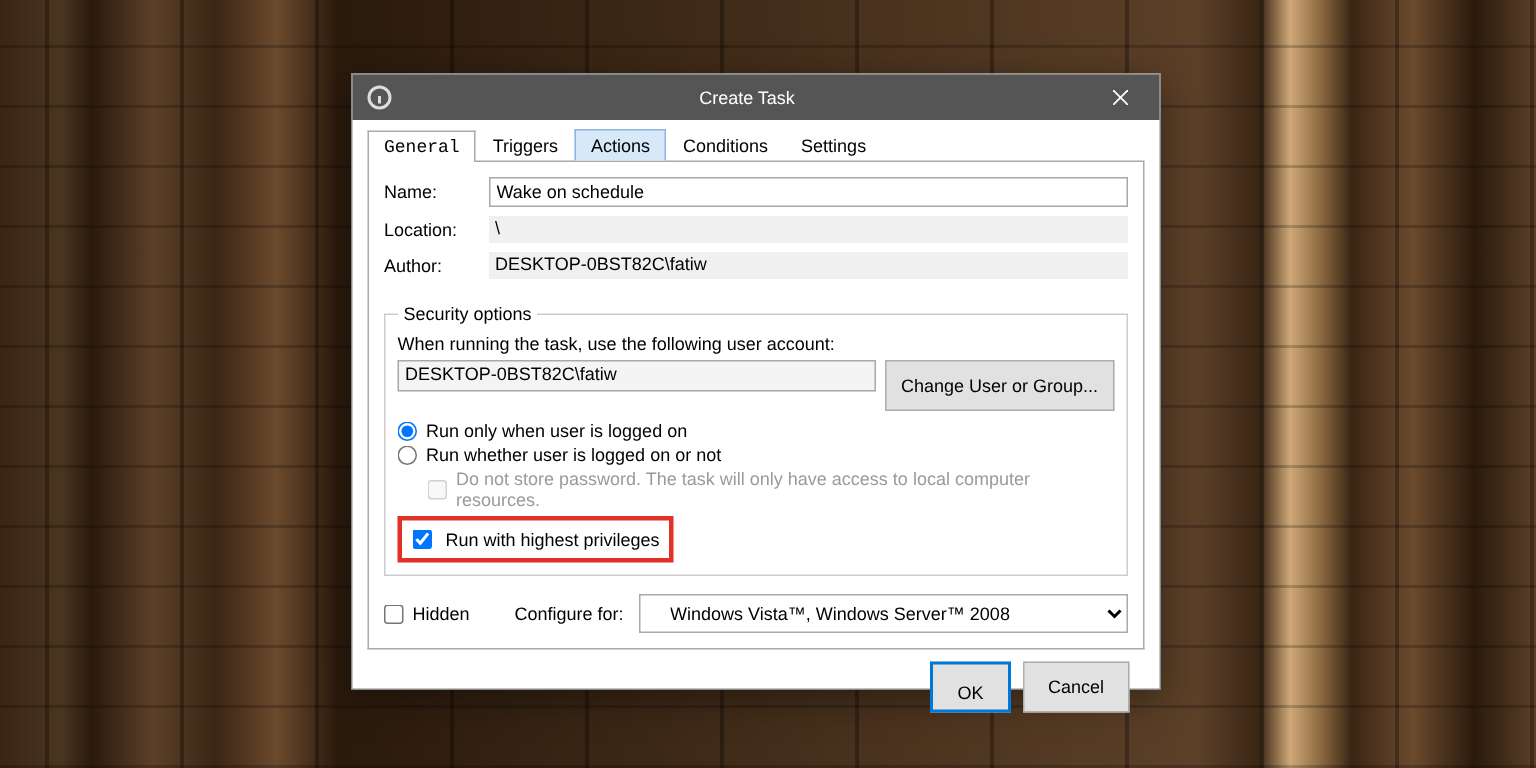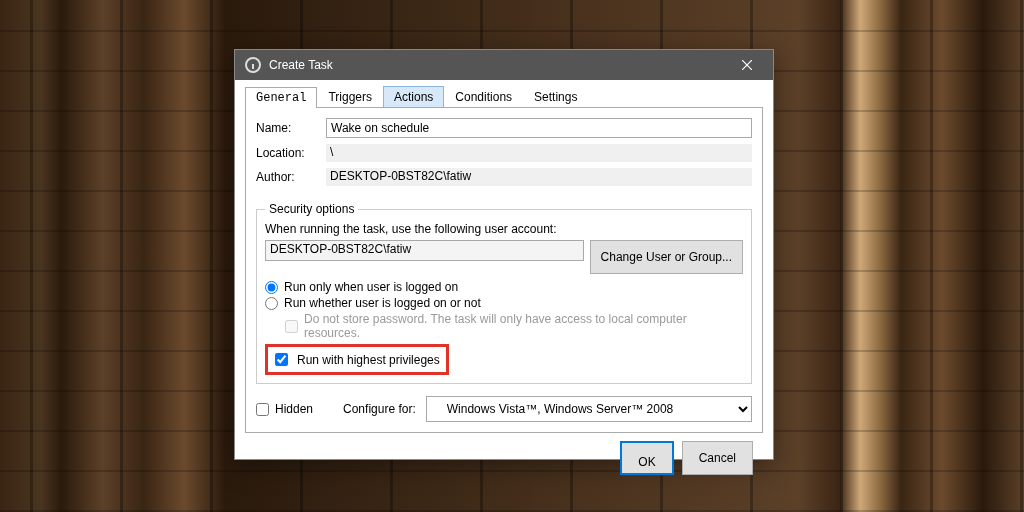--- a/index.html
+++ b/index.html
@@ -49,21 +49,21 @@
   .titlebar .app-icon {
     width: 16px; height: 16px;
     border: 2px solid #ddd; border-radius: 50%;
     margin-right: 8px;
     position: relative;
   }
   .titlebar .app-icon::after {
     content: ""; position: absolute; left: 5px; top: 5px;
     width: 2px; height: 5px; background: #ddd;
   }
-  .titlebar .title { flex: 1; font-size: 12px; }
+  .titlebar .title { flex: 1; font-size: 12px; text-align: center; }
   .titlebar .close {
     width: 40px; height: 30px;
     display: flex; align-items: center; justify-content: center;
     cursor: pointer;
   }
   .content {
     flex: 1;
     padding: 6px 10px 8px 10px;
     display: flex;
     flex-direction: column;

